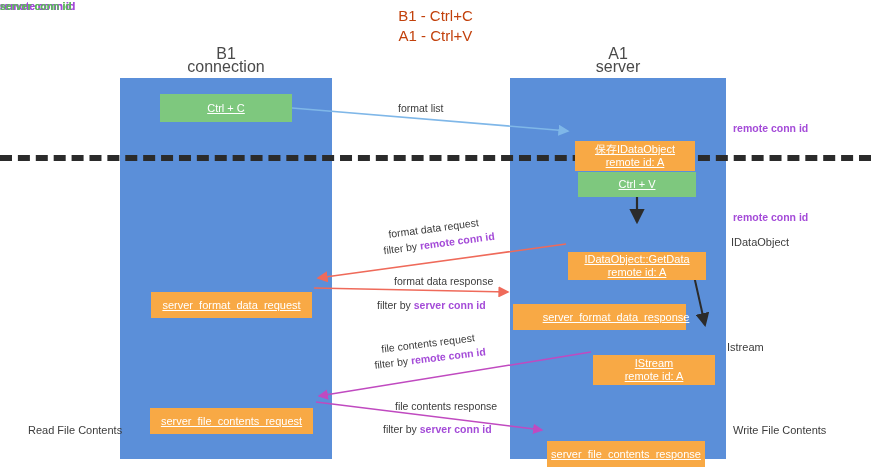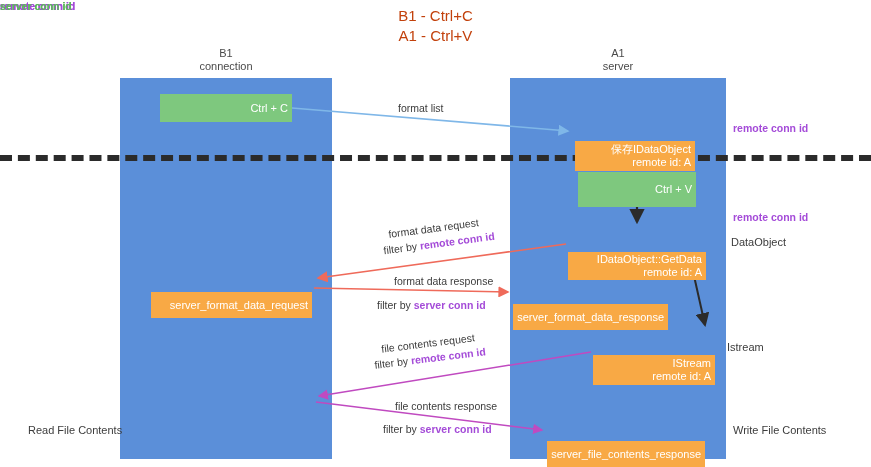--- a/index.html
+++ b/index.html
@@ -16,42 +16,42 @@
   .column{position:absolute;background:#5b8fd9;}
   .col-b1{left:120px;top:78px;width:212px;height:381px;}
   .col-a1{left:510px;top:78px;width:216px;height:381px;}
 
   
   .page-title{
     position:absolute;left:0;top:6px;width:871px;text-align:center;
     font-size:15px;line-height:20px;color:#c2410c;white-space:pre-line;
   }
   .col-head{
-    position:absolute;text-align:center;font-size:11px;line-height:13px;
+    position:absolute;text-align:center;font-size:16px;line-height:13px;
     color:#4a4a4a;white-space:pre-line;
   }
   .col-head-b1{left:120px;top:47px;width:212px;}
   .col-head-a1{left:510px;top:47px;width:216px;}
 
   
   .box{
     position:absolute;display:flex;flex-direction:column;
-    align-items:flex-end;justify-content:center;
+    align-items:center;justify-content:center;
     color:#ffffff;font-size:11px;line-height:13px;text-align:center;
-    box-sizing:border-box;padding:2px 4px;
+    box-sizing:border-box;padding:2px 4px;text-decoration:underline;
   }
   .box .l2{font-size:11px;}
   .green{background:#7ec87e;}
   .orange{background:#f8a945;margin-top:24px;}
 
   .b-ctrlc{left:160px;top:94px;width:132px;height:28px;}
   .b-idataobject{left:575px;top:117px;width:120px;height:30px;}
-  .b-ctrlv{left:578px;top:172px;width:118px;height:35px;}
+  .b-ctrlv{left:578px;top:172px;width:118px;height:25px;}
   .b-getdata{left:568px;top:228px;width:138px;height:28px;}
-  .b-fmtresp{left:513px;top:280px;width:155px;height:26px;padding-left:37px;}
+  .b-fmtresp{left:513px;top:280px;width:173px;height:26px;padding-left:37px;}
   .b-istream{left:593px;top:331px;width:122px;height:30px;}
   .b-fmtreq{left:151px;top:268px;width:161px;height:26px;}
   .b-filereq{left:150px;top:384px;width:163px;height:26px;}
   .b-fileresp{left:547px;top:417px;width:158px;height:26px;}
 
   
   .sep{
     position:absolute;left:0;top:155px;width:871px;height:0;
     border-top:6px dashed #2b2b2b;
   }
@@ -162,28 +162,31 @@
 
   <div class="box orange b-istream">
     <div>IStream</div>
     <div class="l2">remote id: A</div>
   </div>
 
   <div class="box orange b-fmtreq">
     <div>server_format_data_request</div>
   </div>
 
+  <div class="box orange b-filereq">
+    <div>server_file_contents_request</div>
+  </div>
 
   <div class="box orange b-fileresp">
     <div>server_file_contents_response</div>
   </div>
 
   <div class="ann purple a-remote1">remote conn id</div>
   <div class="ann purple a-remote2">remote conn id</div>
-  <div class="ann plain a-dataobject">DataObject</div>
+  <div class="ann plain a-dataobject">IDataObject</div>
   <div class="ann plain a-istream">Istream</div>
   <div class="ann plain a-writefile">Write File Contents</div>
 
   <div class="a-left-ids">
     <div class="ann purple">remote conn id</div>
     <div class="ann green-t">server conn id</div>
   </div>
 
   <div class="ann plain a-readfile">Read File Contents</div>
 

